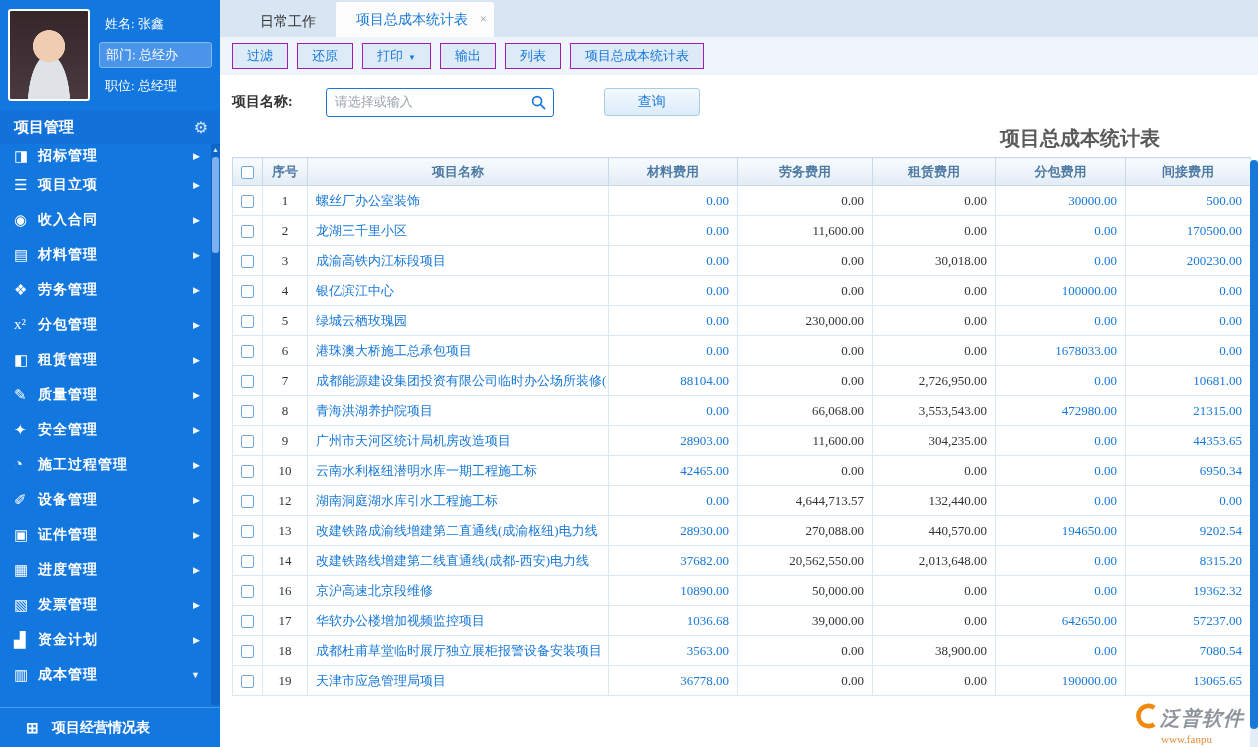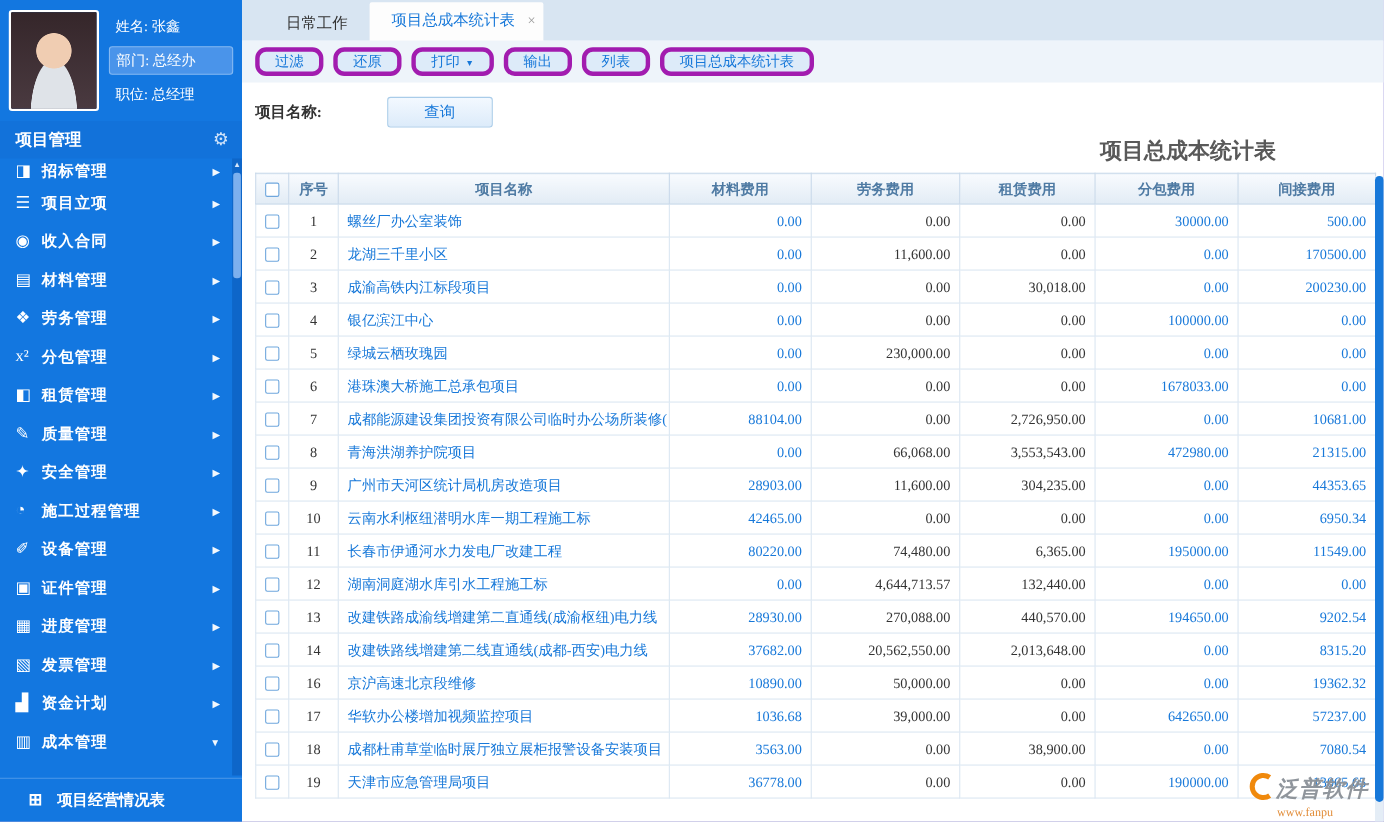--- a/index.html
+++ b/index.html
@@ -45,21 +45,21 @@
   main { flex:1; position:relative; background:#fff; min-width:0; }
   .tabbar { height:37px; background:#d8e5f2; display:flex; align-items:flex-end; padding-left:20px; }
   .tab { height:31px; line-height:31px; padding:0 20px; font-size:14px; color:#333; cursor:pointer; }
   .tab.active {
     background:#fdfdfd; color:#1778d9; height:35px; line-height:35px; position:relative;
     padding-right:26px; border-radius:2px 2px 0 0;
   }
   .tab-close { position:absolute; top:-1px; right:7px; font-size:13px; color:#999; cursor:pointer; }
   .toolbar { height:38px; background:#eef4fa; display:flex; align-items:center; padding-left:12px; gap:9px; }
   .tbtn {
-    height:26px; padding:0 14px; background:#ddebf9; border:4px solid #a21caf; border-radius:10px;
+    height:26px; padding:0 14px; background:#ddebf9; border:1px solid #a21caf; border-radius:0;
     color:#1778d9; font-size:13px; cursor:pointer; font-family:inherit;
   }
   .caret { font-size:8px; margin-left:5px; }
   .content { padding:8px 0 0 12px; position:relative; }
   .searchrow { display:flex; align-items:center; height:38px;gap:24px; }
   .slabel { font-size:14px; color:#333; margin-right:9px; font-weight:600; }
   .sinput { width:228px; height:29px; border:1px solid #1778d9; border-radius:3px; display:flex; align-items:center; background:#fff; }
   .sinput input { border:none; outline:none; flex:1; min-width:0; padding:0 8px; font-size:13px; color:#333; font-family:inherit; background:transparent; }
   .sinput input::placeholder { color:#9aa3ad; }
   .search-ico { margin-right:7px; display:flex; cursor:pointer; }
@@ -214,20 +214,29 @@
       <button class="tbtn">还原</button>
       <button class="tbtn"><span>打印</span><span class="caret">▼</span></button>
       <button class="tbtn">输出</button>
       <button class="tbtn">列表</button>
       <button class="tbtn">项目总成本统计表</button>
     </div>
 
     <div class="content">
       <div class="searchrow">
         <span class="slabel">项目名称:</span>
+        <div class="sinput">
+          <input type="text" placeholder="请选择或输入" style="">
+          <span class="search-ico">
+            <svg width="15" height="15" viewBox="0 0 16 16">
+                <circle cx="6.5" cy="6.5" r="4.8" fill="none" stroke="#1778d9" stroke-width="1.8"></circle>
+                <line x1="10.5" y1="10.5" x2="14.5" y2="14.5" stroke="#1778d9" stroke-width="1.8" stroke-linecap="round"></line>
+              </svg>
+          </span>
+        </div>
         <button class="qbtn">查询</button>
       </div>
 
       <div class="page-title">项目总成本统计表</div>
 
       <table>
         <colgroup>
           <col style="width:30px">
             <col style="width:45px">
             <col style="width:301px">
@@ -345,30 +354,20 @@
               <td class="no">10</td>
               <td class="name">云南水利枢纽潜明水库一期工程施工标</td>
               <td class="num blue">42465.00</td>
               <td class="num dark">0.00</td>
               <td class="num dark">0.00</td>
               <td class="num blue">0.00</td>
               <td class="num blue">6950.34</td>
             </tr>
             <tr>
               <td class="chk"><span class="checkbox"></span></td>
-              <td class="no">11</td>
-              <td class="name">长春市伊通河水力发电厂改建工程</td>
-              <td class="num blue">80220.00</td>
-              <td class="num dark">74,480.00</td>
-              <td class="num dark">6,365.00</td>
-              <td class="num blue">195000.00</td>
-              <td class="num blue">11549.00</td>
-            </tr>
-            <tr>
-              <td class="chk"><span class="checkbox"></span></td>
               <td class="no">12</td>
               <td class="name">湖南洞庭湖水库引水工程施工标</td>
               <td class="num blue">0.00</td>
               <td class="num dark">4,644,713.57</td>
               <td class="num dark">132,440.00</td>
               <td class="num blue">0.00</td>
               <td class="num blue">0.00</td>
             </tr>
             <tr>
               <td class="chk"><span class="checkbox"></span></td>

